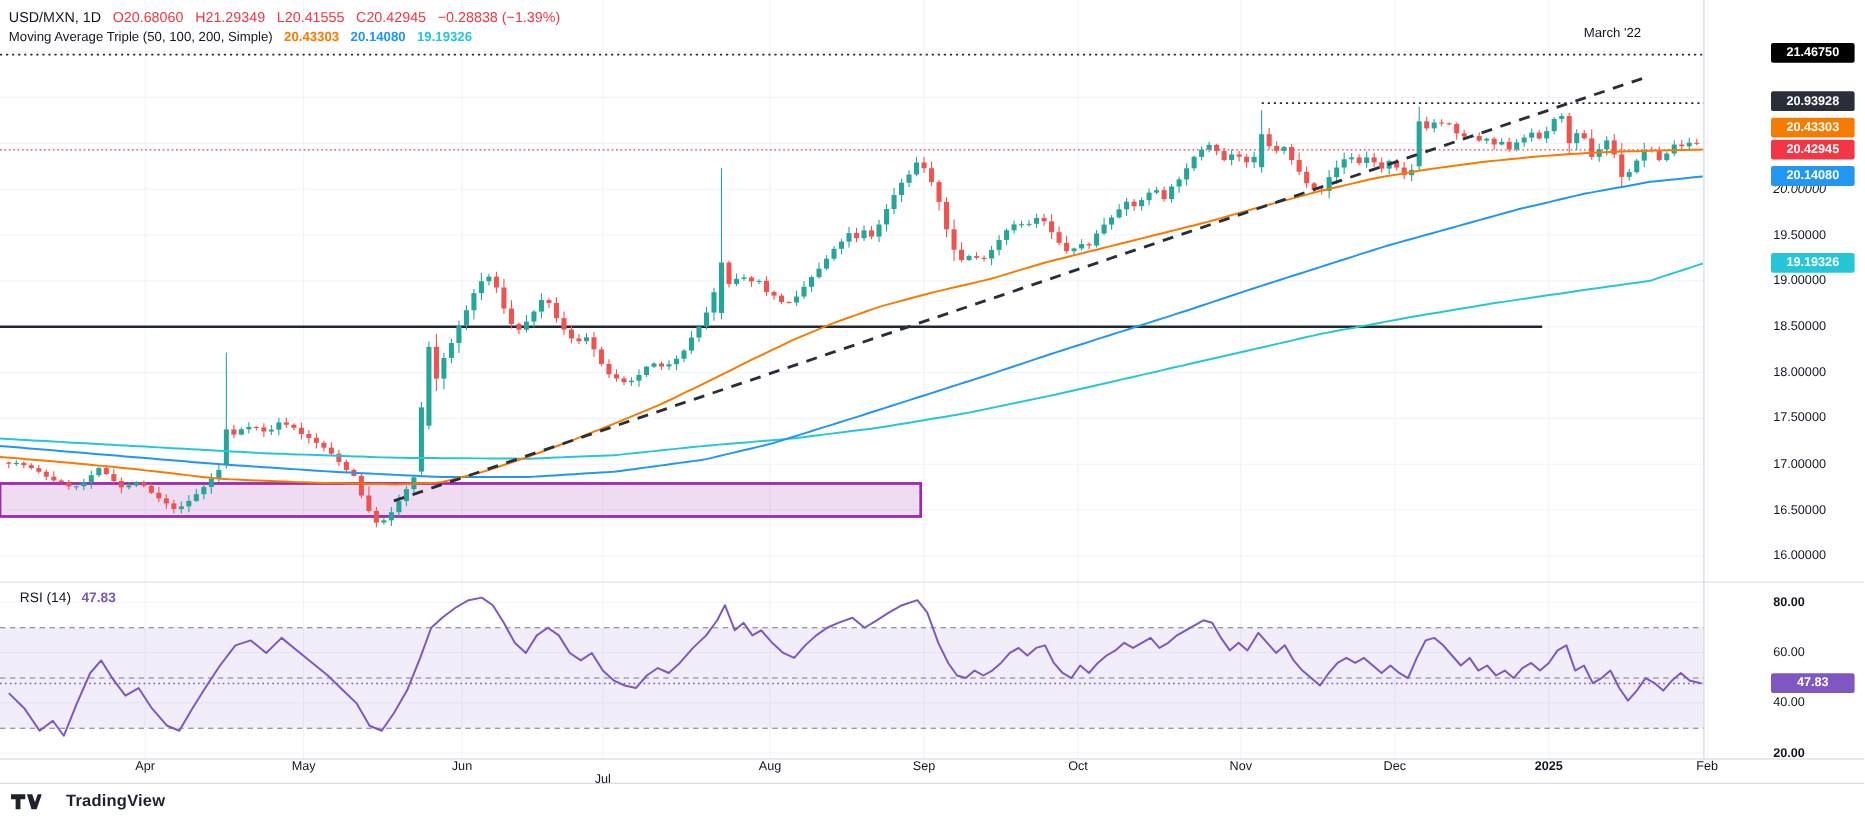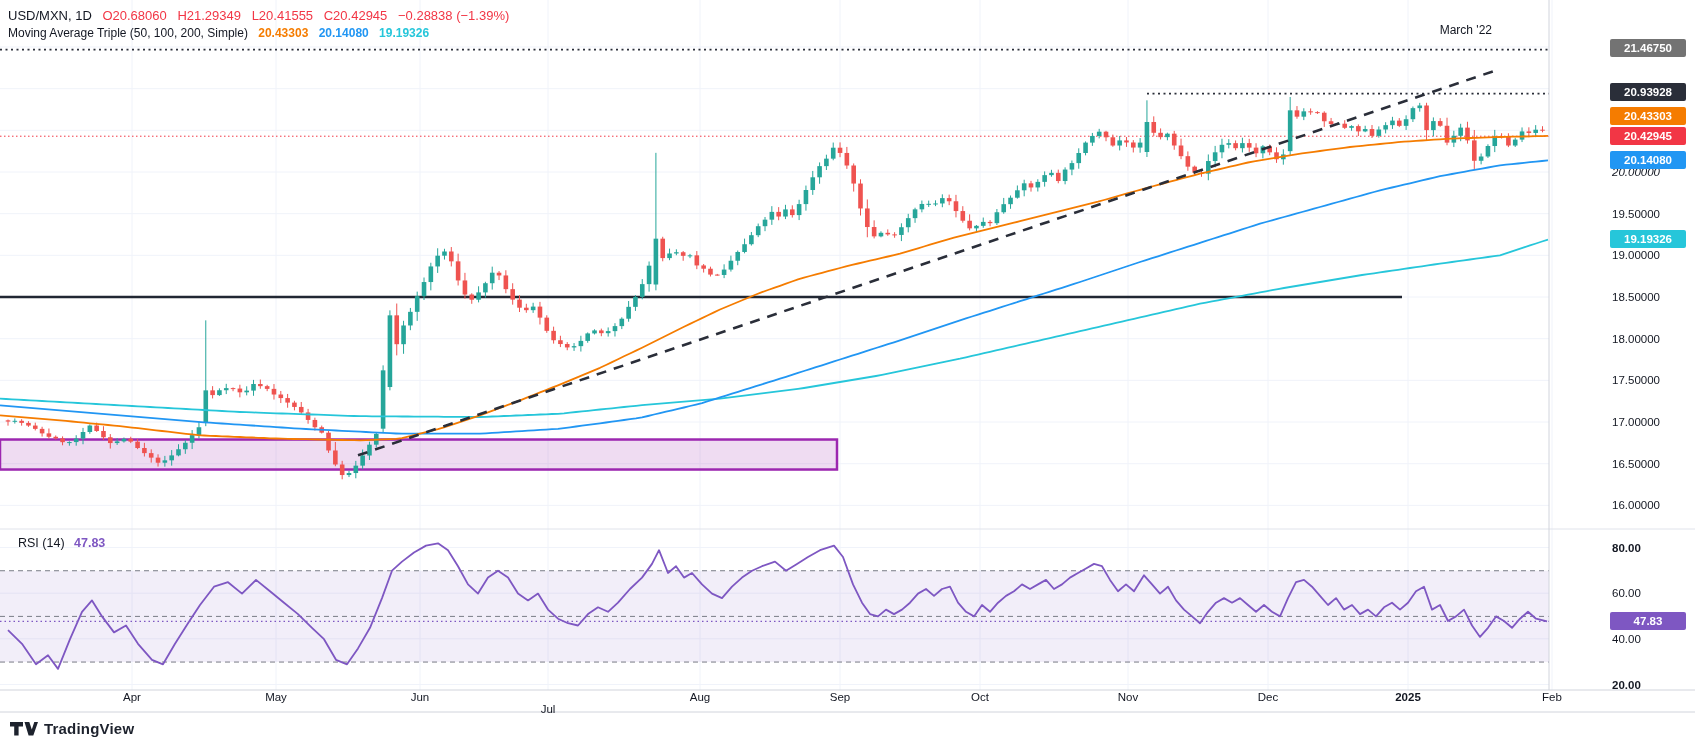--- a/index.html
+++ b/index.html
@@ -14,21 +14,21 @@
   .ma-o{color:#f57c00;font-weight:bold;}
   .ma-b{color:#2196f3;font-weight:bold;}
   .ma-c{color:#26c6da;font-weight:bold;}
   .tick{position:absolute;left:1612px;font-size:11.5px;color:#131722;transform:translateY(-50%);}
   .badge{position:absolute;left:1610px;width:76px;height:18px;border-radius:2px;color:#fff;
          font-size:11.5px;font-weight:bold;text-align:center;line-height:18px;transform:translateY(-50%);z-index:4;}
   .month{position:absolute;top:691px;font-size:11.5px;color:#131722;transform:translateX(-50%);}
   #march22{position:absolute;top:23px;width:160px;text-align:right;font-size:12px;color:#131722;z-index:5;}
   #rsi-label{position:absolute;left:18px;top:536px;font-size:12.5px;color:#131722;z-index:5;}
   #rsi-label .val{color:#7e57c2;font-weight:bold;margin-left:6px;}
-  #footer{position:absolute;left:10px;top:720px;display:flex;align-items:center;gap:6px;}
+  #footer{position:absolute;left:10px;top:720px;display:flex;align-items:center;gap:22px;}
   #footer .brand{font-size:15px;font-weight:bold;color:#1d222d;letter-spacing:.2px;}
 </style>
 </head>
 <body>
 
 <div id="app">
   <svg id="chart-svg" width="1695" height="713">
       <g>
         <line x1="0" y1="46.989999999999995" x2="1549" y2="46.989999999999995" stroke="#f0f3fa" stroke-width="1"></line>
         <line x1="0" y1="88.66" x2="1549" y2="88.66" stroke="#f0f3fa" stroke-width="1"></line>
@@ -585,21 +585,21 @@
     <div class="tick" style="top: 297px;">18.50000</div>
     <div class="tick" style="top: 338.7px;">18.00000</div>
     <div class="tick" style="top: 380.3px;">17.50000</div>
     <div class="tick" style="top: 422px;">17.00000</div>
     <div class="tick" style="top: 463.7px;">16.50000</div>
     <div class="tick" style="top: 505.3px;">16.00000</div>
     <div class="tick" style="top: 547.5px; font-weight: bold;">80.00</div>
     <div class="tick" style="top: 593.2px;">60.00</div>
     <div class="tick" style="top: 638.8px; text-align: right;">40.00</div>
     <div class="tick" style="top: 684.5px; font-weight: bold;">20.00</div>
-    <div class="badge" style="top: 48px; background: #737373;">21.46750</div>
+    <div class="badge" style="top: 48px; background: #000000;">21.46750</div>
     <div class="badge" style="top: 92px; background: rgb(42, 46, 57);">20.93928</div>
     <div class="badge" style="top: 116px; background: rgb(245, 124, 0);">20.43303</div>
     <div class="badge" style="top: 136px; background: rgb(242, 54, 69);">20.42945</div>
     <div class="badge" style="top: 160px; background: rgb(33, 150, 243);">20.14080</div>
     <div class="badge" style="top: 239px; background: rgb(38, 198, 218);">19.19326</div>
     <div class="badge" style="top: 621px; background: rgb(126, 87, 194);">47.83</div>
     <div class="month" style="left: 132px;">Apr</div>
     <div class="month" style="left: 276px;">May</div>
     <div class="month" style="left: 420px;">Jun</div>
     <div class="month" style="left: 548px; margin-top: 12px;">Jul</div>

